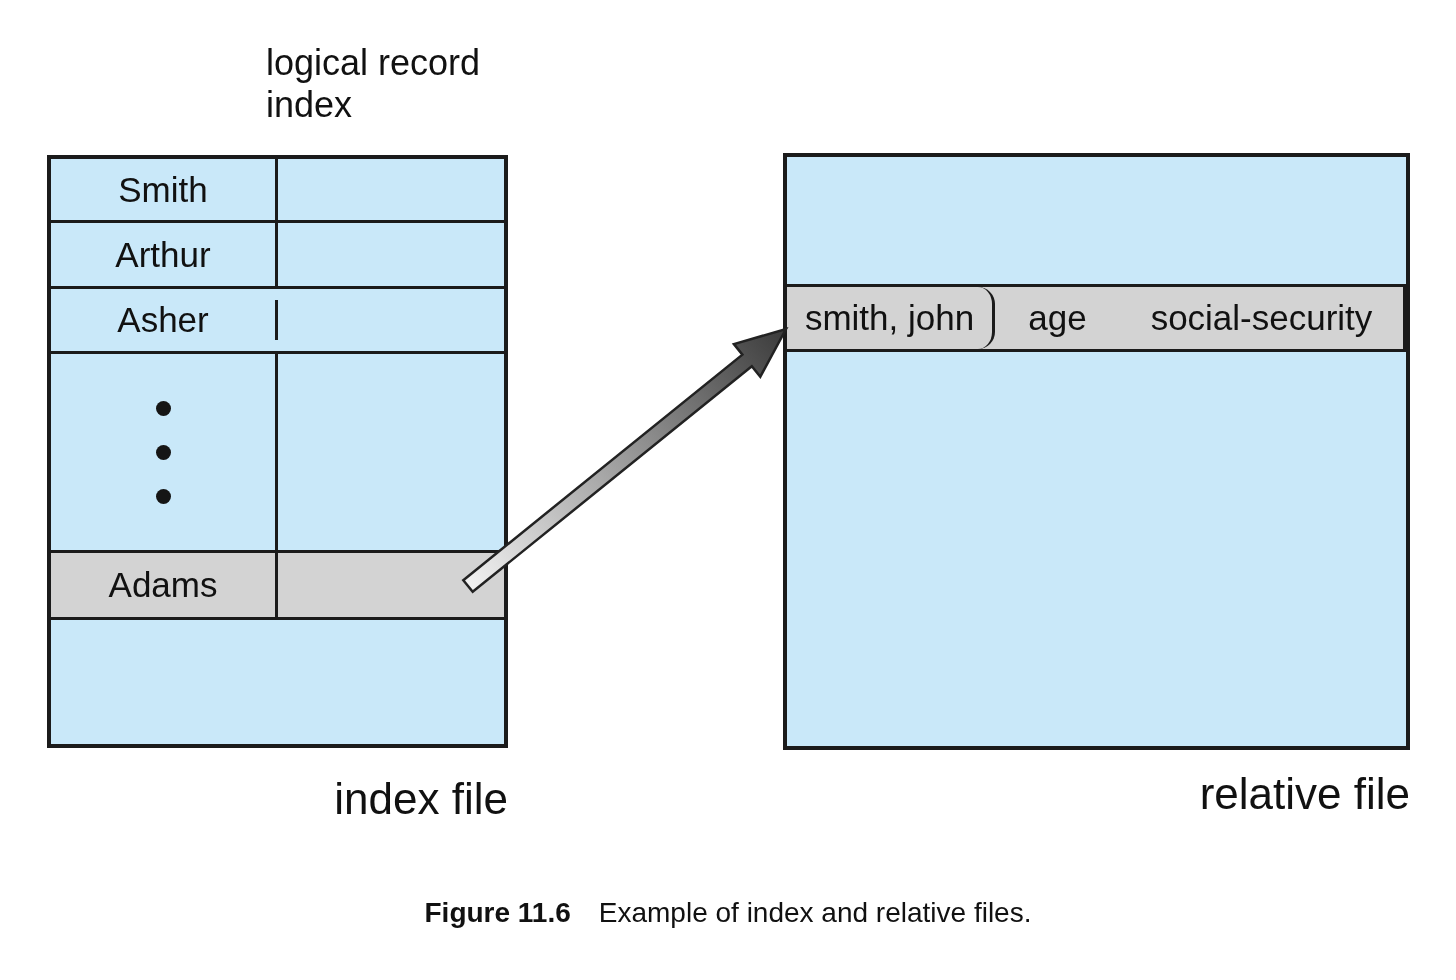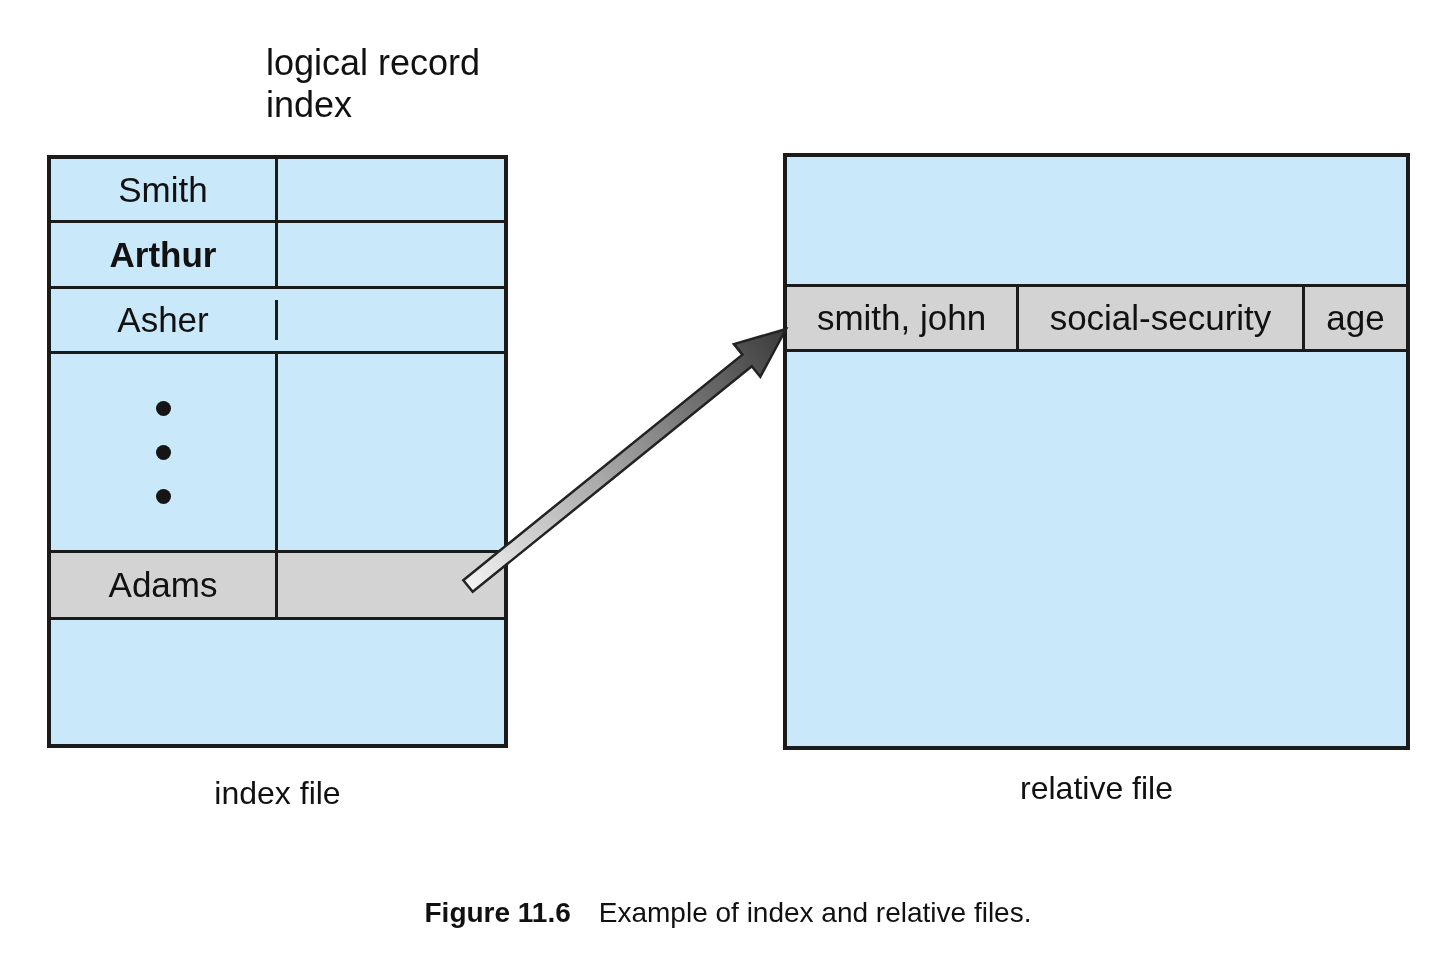--- a/index.html
+++ b/index.html
@@ -43,21 +43,21 @@
   }
   .irow { display: flex; width: 100%; }
   .irow.bordered { border-bottom: 3px solid var(--border); }
   .irow .c1 {
     width: 227px;
     border-right: 3px solid var(--border);
     display: flex; align-items: center; justify-content: center;
   }
   .irow .c2 { flex: 1; }
   .row-name { height: 64px; }
-  .row-name.h66 { height: 66px; font-weight: bold; }
+  .row-name.h66 { height: 66px; }
   .row-name.h65 { height: 65px; align-items: center; }
   .row-dots { height: 199px; }
   .row-smith { height: 67px; background: var(--highlight-gray); }
   .row-filler { flex: 1; }
   .cell-text { font-size: 35px; color: var(--text); }
 
   .dots-stack {
     display: flex; flex-direction: column; align-items: center;
     gap: 29px;
   }
@@ -78,39 +78,39 @@
     height: 65px;
     border-bottom: 3px solid var(--border);
     background: var(--highlight-gray);
     display: flex;
   }
   .rel-record .rc {
     display: flex; align-items: center; justify-content: center;
     font-size: 35px;
     border-right: 3px solid var(--border);
   }
-  .rc-name { width: 232px; }
+  .rc-name { width: 208px; border-radius: 17px; }
   .rc-ssn  { width: 286px; }
   .rc-age  { flex: 1; border-right: none !important; }
   .rel-bottom { flex: 1; }
 
   
   .arrow-svg {
     position: absolute;
     left: 0; top: 0;
     width: 1456px; height: 980px;
     pointer-events: none;
     z-index: 5;
   }
 
   
   .file-label {
     position: absolute;
-    text-align: center;
-    font-size: 32px;
+    text-align: right;
+    font-size: 44px;
     line-height: 1;
     color: var(--text);
   }
   .lbl-index    { left: 47px;  width: 461px; top: 777px; }
   .lbl-relative { left: 783px; width: 627px; top: 772px; }
 
   .caption {
     position: absolute;
     left: 0; top: 897px;
     width: 1456px;
@@ -167,25 +167,25 @@
     </div>
     <div class="irow row-filler"></div>
   </div>
 
   <div class="relative-box">
     <div class="rel-top"></div>
     <div class="rel-record">
       <div class="rc rc-name">
         <span>smith, john</span>
       </div>
+      <div class="rc rc-age">
+        <span>age</span>
+      </div>
       <div class="rc rc-ssn">
         <span>social-security</span>
-      </div>
-      <div class="rc rc-age">
-        <span>age</span>
       </div>
     </div>
     <div class="rel-bottom"></div>
   </div>
 
   <svg class="arrow-svg" viewBox="0 0 1456 980" xmlns="http://www.w3.org/2000/svg">
     <defs>
       <linearGradient id="arrowGrad" gradientUnits="userSpaceOnUse" x1="468" y1="586" x2="786" y2="329">
         <stop offset="0" stop-color="#f2f2f2"></stop>
         <stop offset="0.5" stop-color="#9a9a9a"></stop>

